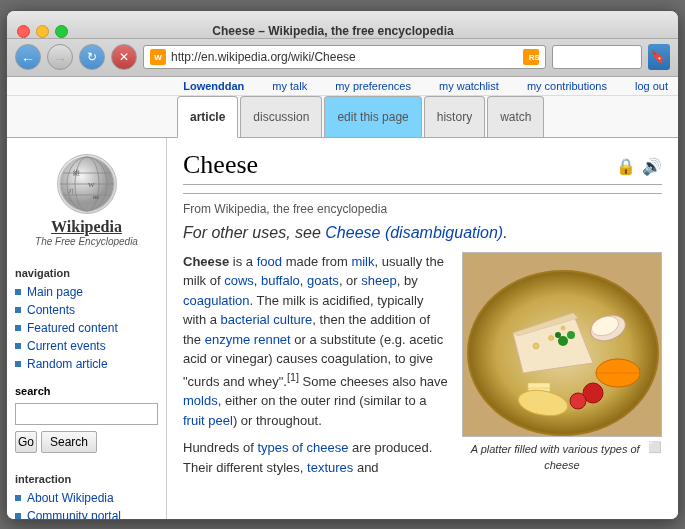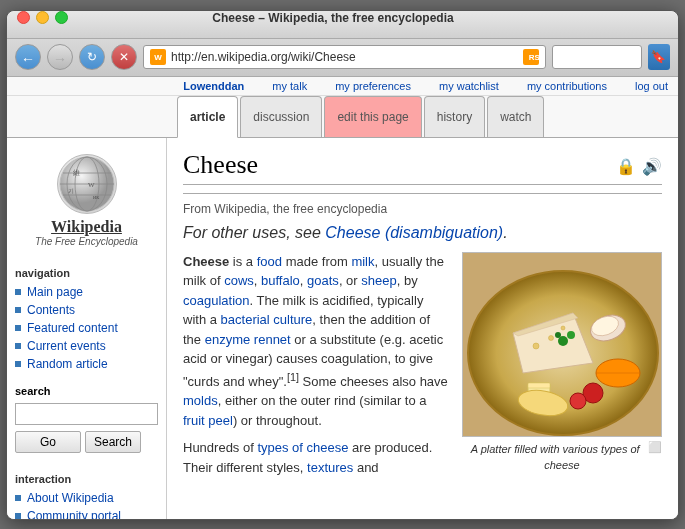--- a/index.html
+++ b/index.html
@@ -1,21 +1,21 @@
 <!DOCTYPE html>
 <html><head>
   <meta charset="utf-8">
   <style>
     * { margin: 0; padding: 0; box-sizing: border-box; }
     body { font-family: Arial, sans-serif; font-size: 13px; background: #6d6d6d; display: flex; justify-content: center; align-items: center; width: 685px; height: 529px; overflow: hidden; }
 
     .window { width: 673px; height: 510px; background: #ececec; border-radius: 8px; border: 1px solid #555; box-shadow: 0 4px 20px rgba(0,0,0,0.5); display: flex; flex-direction: column; overflow: hidden; }
 
     
-    .titlebar { background: linear-gradient(to bottom, #e8e8e8, #d0d0d0); height: 28px; display: flex; align-items: flex-start; padding: 0 10px; border-radius: 8px 8px 0 0; border-bottom: 1px solid #aaa; flex-shrink: 0; gap: 32px; }
+    .titlebar { background: linear-gradient(to bottom, #e8e8e8, #d0d0d0); height: 28px; display: flex; align-items: flex-end; padding: 0 10px; border-radius: 8px 8px 0 0; border-bottom: 1px solid #aaa; flex-shrink: 0; gap: 32px; }
     .window-buttons { display: flex; gap: 6px; margin-right: 10px; }
     .btn-close { width: 13px; height: 13px; border-radius: 50%; background: #ff5f57; border: 1px solid #e0443e; }
     .btn-minimize { width: 13px; height: 13px; border-radius: 50%; background: #febc2e; border: 1px solid #d4a017; }
     .btn-maximize { width: 13px; height: 13px; border-radius: 50%; background: #28c840; border: 1px solid #1aab29; }
     .titlebar-title { flex: 1; text-align: center; font-size: 12px; color: #333; font-weight: bold; }
     .titlebar-spacer { width: 80px; }
 
     
     .toolbar { background: linear-gradient(to bottom, #d8d8d8, #c8c8c8); padding: 5px 8px; display: flex; align-items: center; gap: 6px; border-bottom: 1px solid #aaa; flex-shrink: 0; height: 38px; }
     .nav-btn { width: 26px; height: 26px; border-radius: 50%; background: linear-gradient(to bottom, #e0e0e0, #b8b8b8); border: 1px solid #999; cursor: pointer; display: flex; align-items: center; justify-content: center; font-size: 14px; color: #555; }
@@ -31,41 +31,41 @@
 
     
     .userbar { background: #f8f8f8; padding: 3px 10px; border-bottom: 1px solid #ddd; display: flex; align-items: center; justify-content: flex-end; font-size: 11px; gap: 28px; flex-shrink: 0; padding-left: 170px; }
     .userbar-link { color: #0645ad; text-decoration: none; cursor: pointer; }
     .userbar-name { color: #0645ad; font-weight: bold; cursor: pointer; }
 
     
     .tabs { background: #f8f8f8; border-bottom: 1px solid #aaa; display: flex; align-items: flex-end; padding: 0 10px; padding-left: 170px; flex-shrink: 0; }
     .tab { padding: 13px 12px; font-size: 12px; cursor: pointer; border: 1px solid #aaa; border-bottom: none; border-radius: 4px 4px 0 0; margin-right: 2px; background: #e8e8e8; color: #555; }
     .tab.active { background: white; color: #333; font-weight: bold; border-bottom: 1px solid white; margin-bottom: -1px; }
-    .tab.edit { background: #fca5a5; }
+    .tab.edit { background: #7dd3fc; }
 
     
     .main { display: flex; flex: 1; overflow: hidden; }
 
     
     .sidebar { width: 160px; background: white; border-right: 1px solid #ccc; flex-shrink: 0; overflow-y: auto; padding: 8px 0; }
     .wiki-logo { text-align: center; padding: 8px; }
     .wiki-globe { width: 60px; height: 60px; border-radius: 50%; background: radial-gradient(circle at 40% 35%, #f0f0f0, #ccc); margin: 0 auto 4px; display: flex; align-items: center; justify-content: center; overflow: hidden; position: relative; border: 1px solid #bbb; }
     .wiki-name { font-size: 16px; font-family: 'Times New Roman', serif; font-weight: bold; color: #333; text-decoration: underline; }
     .wiki-tagline { font-size: 10px; color: #555; font-style: italic; }
     .sidebar-section { padding: 4px 8px; }
     .sidebar-heading { font-size: 11px; font-weight: bold; color: #333; margin: 8px 0 4px; text-transform: lowercase; }
     .sidebar-item { display: flex; align-items: center; padding: 2px 0; }
     .sidebar-bullet { width: 6px; height: 6px; background: #3677b5; margin-right: 6px; flex-shrink: 0; }
     .sidebar-link { color: #0645ad; font-size: 12px; text-decoration: none; cursor: pointer; }
     .search-section { padding: 8px; }
     .search-heading { font-size: 11px; font-weight: bold; margin-bottom: 6px; }
     .search-box { width: 100%; height: 22px; border: 1px solid #aaa; padding: 0 4px; font-size: 12px; margin-bottom: 6px; }
     .search-buttons { display: flex; gap: 4px; }
-    .search-go-btn { padding: 3px 24px; font-size: 12px; background: linear-gradient(to bottom, #f8f8f8, #e0e0e0); border: 1px solid #aaa; cursor: pointer; border-radius: 2px; }
+    .search-go-btn { padding: 3px 2px; font-size: 12px; background: linear-gradient(to bottom, #f8f8f8, #e0e0e0); border: 1px solid #aaa; cursor: pointer; border-radius: 2px; }
     .search-search-btn { padding: 3px 8px; font-size: 12px; background: linear-gradient(to bottom, #f8f8f8, #e0e0e0); border: 1px solid #aaa; cursor: pointer; border-radius: 2px; }
 
     
     .article { flex: 1; background: #ffffff; overflow-y: auto; padding: 12px 16px; }
     .article-title { font-size: 26px; font-family: 'Linux Libertine', 'Georgia', serif; font-weight: normal; color: #000; border-bottom: 1px solid #aaa; padding-bottom: 4px; }
     .article-icons { display: flex; gap: 6px; align-items: center; }
     .lock-icon { font-size: 16px; color: #888; }
     .sound-icon { font-size: 16px; color: #888; }
     .from-wikipedia { font-size: 12px; color: #555; margin-bottom: 8px; }
     .other-uses { font-style: italic; font-size: 16px; margin-bottom: 10px; color: #333; }

